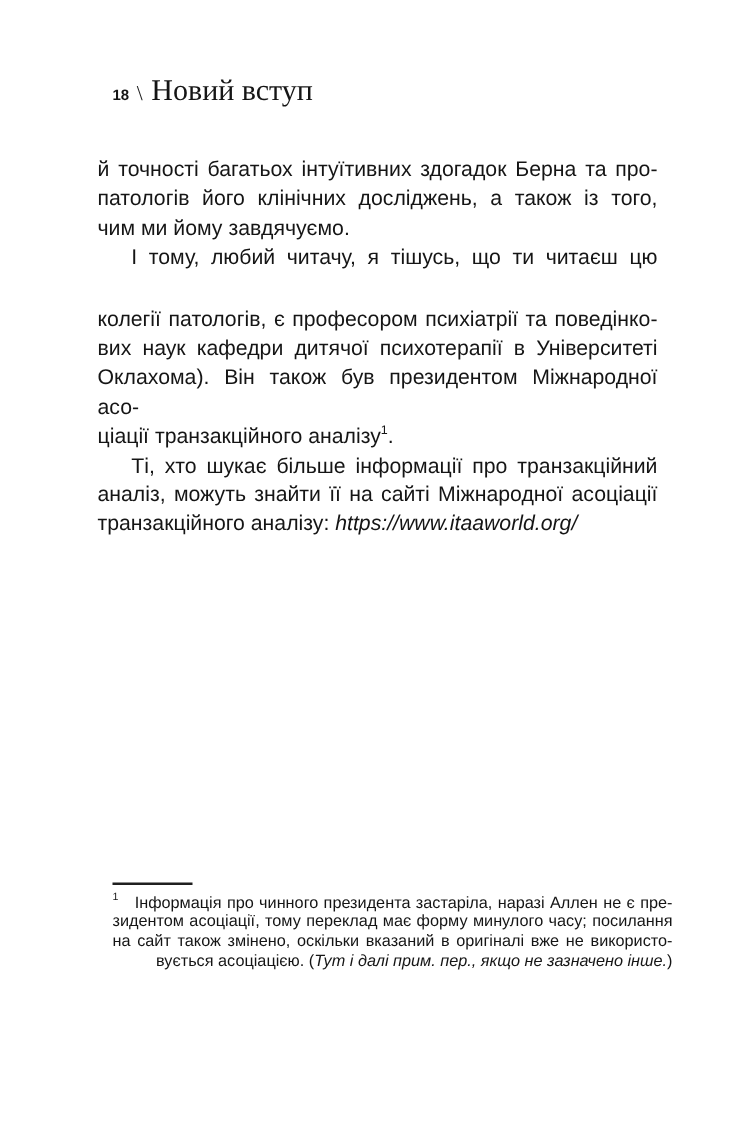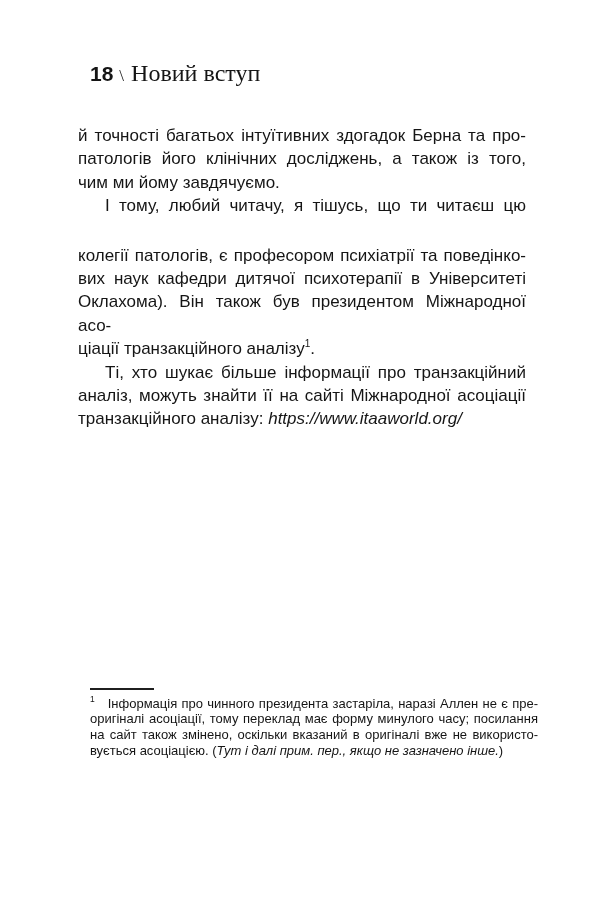--- a/index.html
+++ b/index.html
@@ -16,21 +16,21 @@
   .running-head {
     position: absolute;
     left: 90px;
     top: 60px;
     font-size: 17px;
     white-space: nowrap;
   }
   .page-num {
     font-family: "Liberation Sans", sans-serif;
     font-weight: 700;
-    font-size: 21px;
+    font-size: 12px;
   }
   .head-sep {
     font-family: "Liberation Serif", serif;
     margin: 0 7px 0 6px;
     font-size: 17px;
   }
   .head-title {
     font-family: "Liberation Serif", serif;
     font-size: 24px;
   }
@@ -50,32 +50,32 @@
   .italic { font-style: italic; }
   sup.fnref {
     font-size: 10px;
     line-height: 0;
     vertical-align: super;
   }
   
   .footnote-area {
     position: absolute;
     left: 90px;
-    top: 688px;
+    top: 706px;
     width: 448px;
     font-size: 13px;
     line-height: 15.8px;
   }
   .fn-rule {
     width: 64px;
     height: 1.5px;
     background: #1f1f1f;
     margin-bottom: 6px;
   }
-  .fn-line { min-height: 15.8px; }
+  .fn-line { min-height: 15.8px; text-align: right; }
   sup.fn-marker {
     font-size: 8.5px;
     line-height: 0;
     vertical-align: super;
     margin-right: 13px;
   }
 </style>
 </head>
 <body>
 
@@ -108,18 +108,18 @@
       <div class="line just indent">Ті, хто шукає більше інформації про транзакційний</div>
       <div class="line just">аналіз, можуть знайти її на сайті Міжнародної асоціації</div>
       <div class="line"><span>транзакційного аналізу: </span><span class="italic">https://www.itaaworld.org/</span></div>
     </div>
 
   </main>
 
   <footer class="footnote-area">
     <div class="fn-rule"></div>
     <div class="fn-line just"><sup class="fn-marker">1</sup><span>Інформація про чинного президента застаріла, наразі Аллен не є пре-</span></div>
-    <div class="fn-line just">оригіналі асоціації, тому переклад має форму минулого часу; посилання</div>
+    <div class="fn-line just">зидентом асоціації, тому переклад має форму минулого часу; посилання</div>
     <div class="fn-line just">на сайт також змінено, оскільки вказаний в оригіналі вже не використо-</div>
     <div class="fn-line"><span>вується асоціацією. (</span><span class="italic">Тут і далі прим. пер., якщо не зазначено інше.</span><span>)</span></div>
   </footer>
 
 </div>
 
 </body></html>

